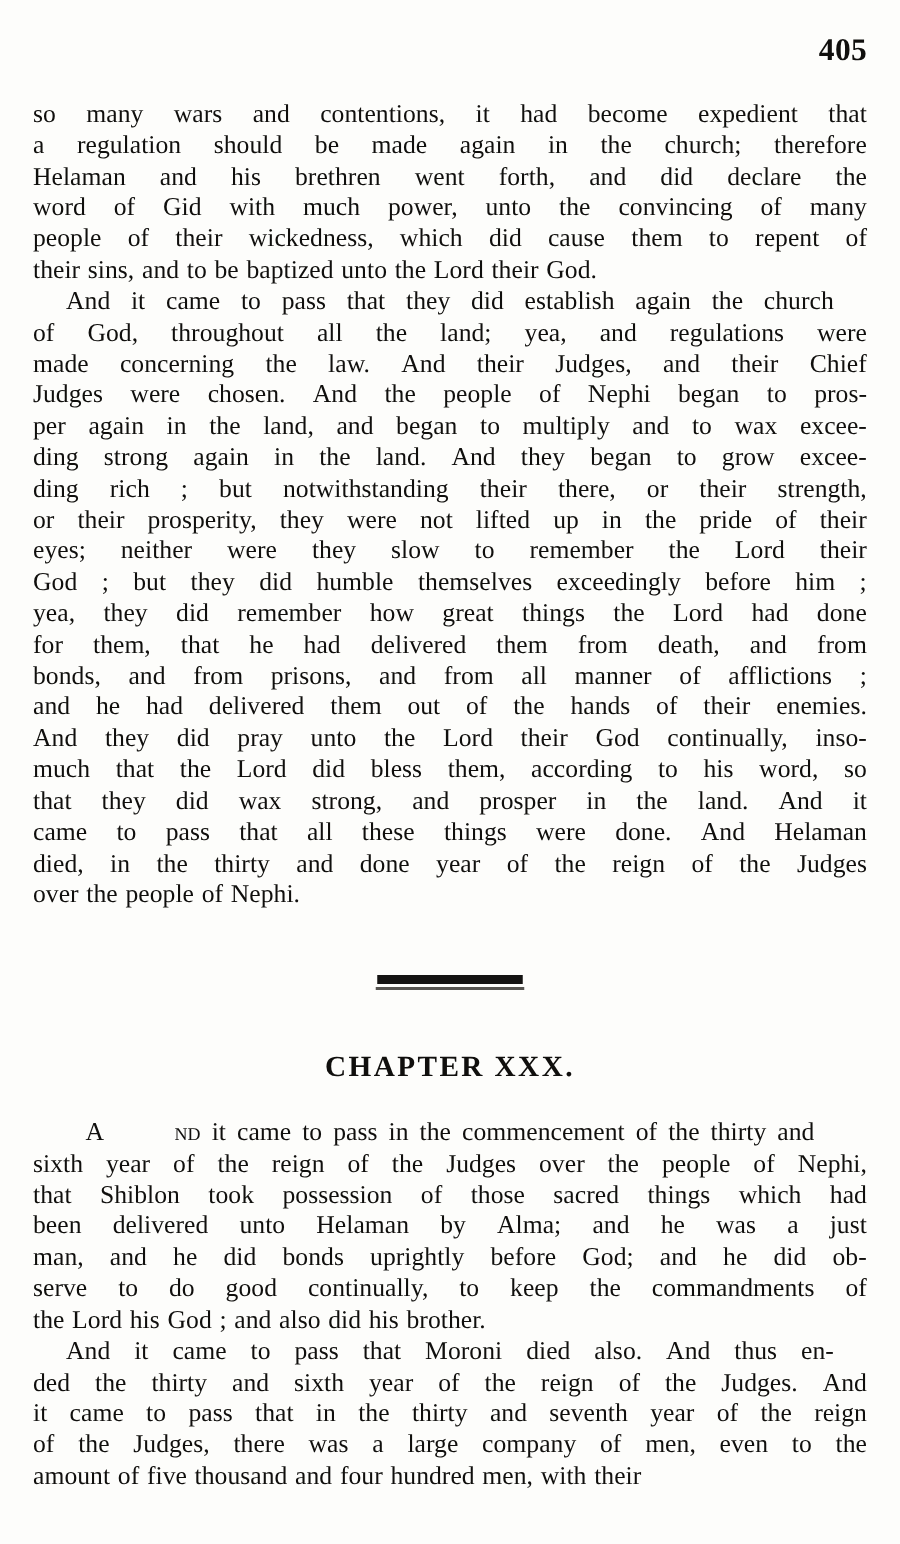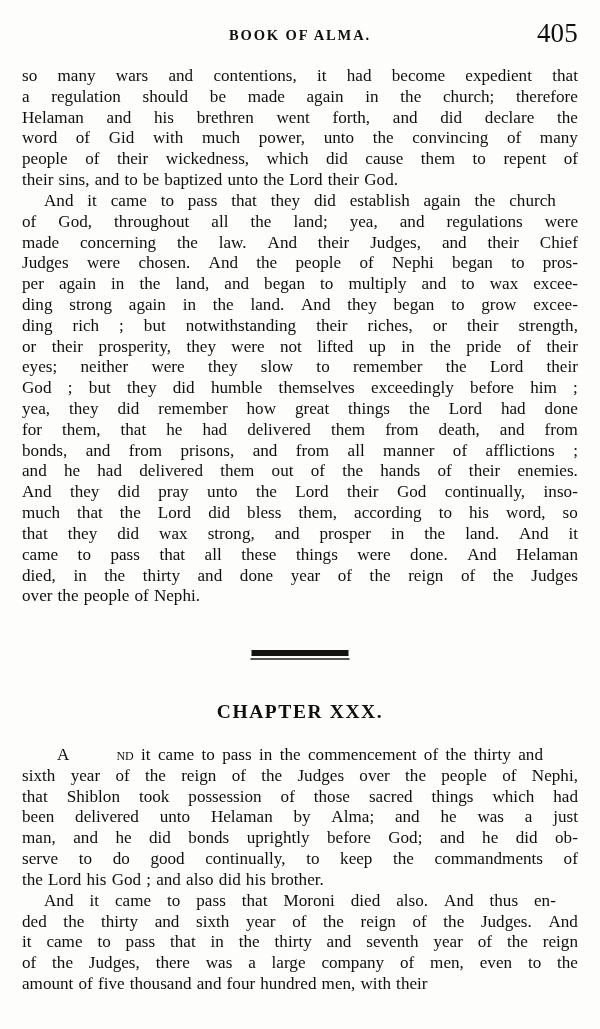--- a/index.html
+++ b/index.html
@@ -36,22 +36,22 @@
     letter-spacing: 1.9px;
     font-variant: small-caps;
     text-transform: uppercase;
     line-height: 18px;
     white-space: pre;
   }
   .head-folio {
     position: absolute;
     right: 0;
     top: -4px;
-    font-weight: normal;
-    font-size: 27px;
+    font-weight: bold;
+    font-size: 21px;
     letter-spacing: 0.2px;
     line-height: 22px;
   }
 
   
   .body-col {
     position: absolute;
     left: 22px;
     top: 66px;
     width: 556px;
@@ -140,41 +140,40 @@
     top: 745px;
     width: 556px;
   }
 </style>
 </head>
 <body>
 
 <div class="page">
 
   <div class="running-head">
-    <div class="head-title">BOOK OF ALMA.</div>
     <div class="head-folio">405</div>
   </div>
 
   <div class="body-col">
       <div class="para">
         <span class="line"><span class="jw"><span>so</span><span>many</span><span>wars</span><span>and</span><span>contentions,</span><span>it</span><span>had</span><span>become</span><span>expedient</span><span>that</span></span></span>
         <span class="line"><span class="jw"><span>a</span><span>regulation</span><span>should</span><span>be</span><span>made</span><span>again</span><span>in</span><span>the</span><span>church;</span><span>therefore</span></span></span>
         <span class="line"><span class="jw"><span>Helaman</span><span>and</span><span>his</span><span>brethren</span><span>went</span><span>forth,</span><span>and</span><span>did</span><span>declare</span><span>the</span></span></span>
         <span class="line"><span class="jw"><span>word</span><span>of</span><span>Gid</span><span>with</span><span>much</span><span>power,</span><span>unto</span><span>the</span><span>convincing</span><span>of</span><span>many</span></span></span>
         <span class="line"><span class="jw"><span>people</span><span>of</span><span>their</span><span>wickedness,</span><span>which</span><span>did</span><span>cause</span><span>them</span><span>to</span><span>repent</span><span>of</span></span></span>
         <span class="line last"><span class="jw"><span>their</span><span>sins,</span><span>and</span><span>to</span><span>be</span><span>baptized</span><span>unto</span><span>the</span><span>Lord</span><span>their</span><span>God.</span></span></span>
       </div>
       <div class="para">
         <span class="line indent-1"><span class="jw"><span>And</span><span>it</span><span>came</span><span>to</span><span>pass</span><span>that</span><span>they</span><span>did</span><span>establish</span><span>again</span><span>the</span><span>church</span></span></span>
         <span class="line"><span class="jw"><span>of</span><span>God,</span><span>throughout</span><span>all</span><span>the</span><span>land;</span><span>yea,</span><span>and</span><span>regulations</span><span>were</span></span></span>
         <span class="line"><span class="jw"><span>made</span><span>concerning</span><span>the</span><span>law.</span><span>And</span><span>their</span><span>Judges,</span><span>and</span><span>their</span><span>Chief</span></span></span>
         <span class="line"><span class="jw"><span>Judges</span><span>were</span><span>chosen.</span><span>And</span><span>the</span><span>people</span><span>of</span><span>Nephi</span><span>began</span><span>to</span><span>pros-</span></span></span>
         <span class="line"><span class="jw"><span>per</span><span>again</span><span>in</span><span>the</span><span>land,</span><span>and</span><span>began</span><span>to</span><span>multiply</span><span>and</span><span>to</span><span>wax</span><span>excee-</span></span></span>
         <span class="line"><span class="jw"><span>ding</span><span>strong</span><span>again</span><span>in</span><span>the</span><span>land.</span><span>And</span><span>they</span><span>began</span><span>to</span><span>grow</span><span>excee-</span></span></span>
-        <span class="line"><span class="jw"><span>ding</span><span>rich</span><span>;</span><span>but</span><span>notwithstanding</span><span>their</span><span>riches,</span><span>or</span><span>their</span><span>strength,</span></span></span>
+        <span class="line"><span class="jw"><span>ding</span><span>rich</span><span>;</span><span>but</span><span>notwithstanding</span><span>their</span><span>there,</span><span>or</span><span>their</span><span>strength,</span></span></span>
         <span class="line"><span class="jw"><span>or</span><span>their</span><span>prosperity,</span><span>they</span><span>were</span><span>not</span><span>lifted</span><span>up</span><span>in</span><span>the</span><span>pride</span><span>of</span><span>their</span></span></span>
         <span class="line"><span class="jw"><span>eyes;</span><span>neither</span><span>were</span><span>they</span><span>slow</span><span>to</span><span>remember</span><span>the</span><span>Lord</span><span>their</span></span></span>
         <span class="line"><span class="jw"><span>God</span><span>;</span><span>but</span><span>they</span><span>did</span><span>humble</span><span>themselves</span><span>exceedingly</span><span>before</span><span>him</span><span>;</span></span></span>
         <span class="line"><span class="jw"><span>yea,</span><span>they</span><span>did</span><span>remember</span><span>how</span><span>great</span><span>things</span><span>the</span><span>Lord</span><span>had</span><span>done</span></span></span>
         <span class="line"><span class="jw"><span>for</span><span>them,</span><span>that</span><span>he</span><span>had</span><span>delivered</span><span>them</span><span>from</span><span>death,</span><span>and</span><span>from</span></span></span>
         <span class="line"><span class="jw"><span>bonds,</span><span>and</span><span>from</span><span>prisons,</span><span>and</span><span>from</span><span>all</span><span>manner</span><span>of</span><span>afflictions</span><span>;</span></span></span>
         <span class="line"><span class="jw"><span>and</span><span>he</span><span>had</span><span>delivered</span><span>them</span><span>out</span><span>of</span><span>the</span><span>hands</span><span>of</span><span>their</span><span>enemies.</span></span></span>
         <span class="line"><span class="jw"><span>And</span><span>they</span><span>did</span><span>pray</span><span>unto</span><span>the</span><span>Lord</span><span>their</span><span>God</span><span>continually,</span><span>inso-</span></span></span>
         <span class="line"><span class="jw"><span>much</span><span>that</span><span>the</span><span>Lord</span><span>did</span><span>bless</span><span>them,</span><span>according</span><span>to</span><span>his</span><span>word,</span><span>so</span></span></span>
         <span class="line"><span class="jw"><span>that</span><span>they</span><span>did</span><span>wax</span><span>strong,</span><span>and</span><span>prosper</span><span>in</span><span>the</span><span>land.</span><span>And</span><span>it</span></span></span>

